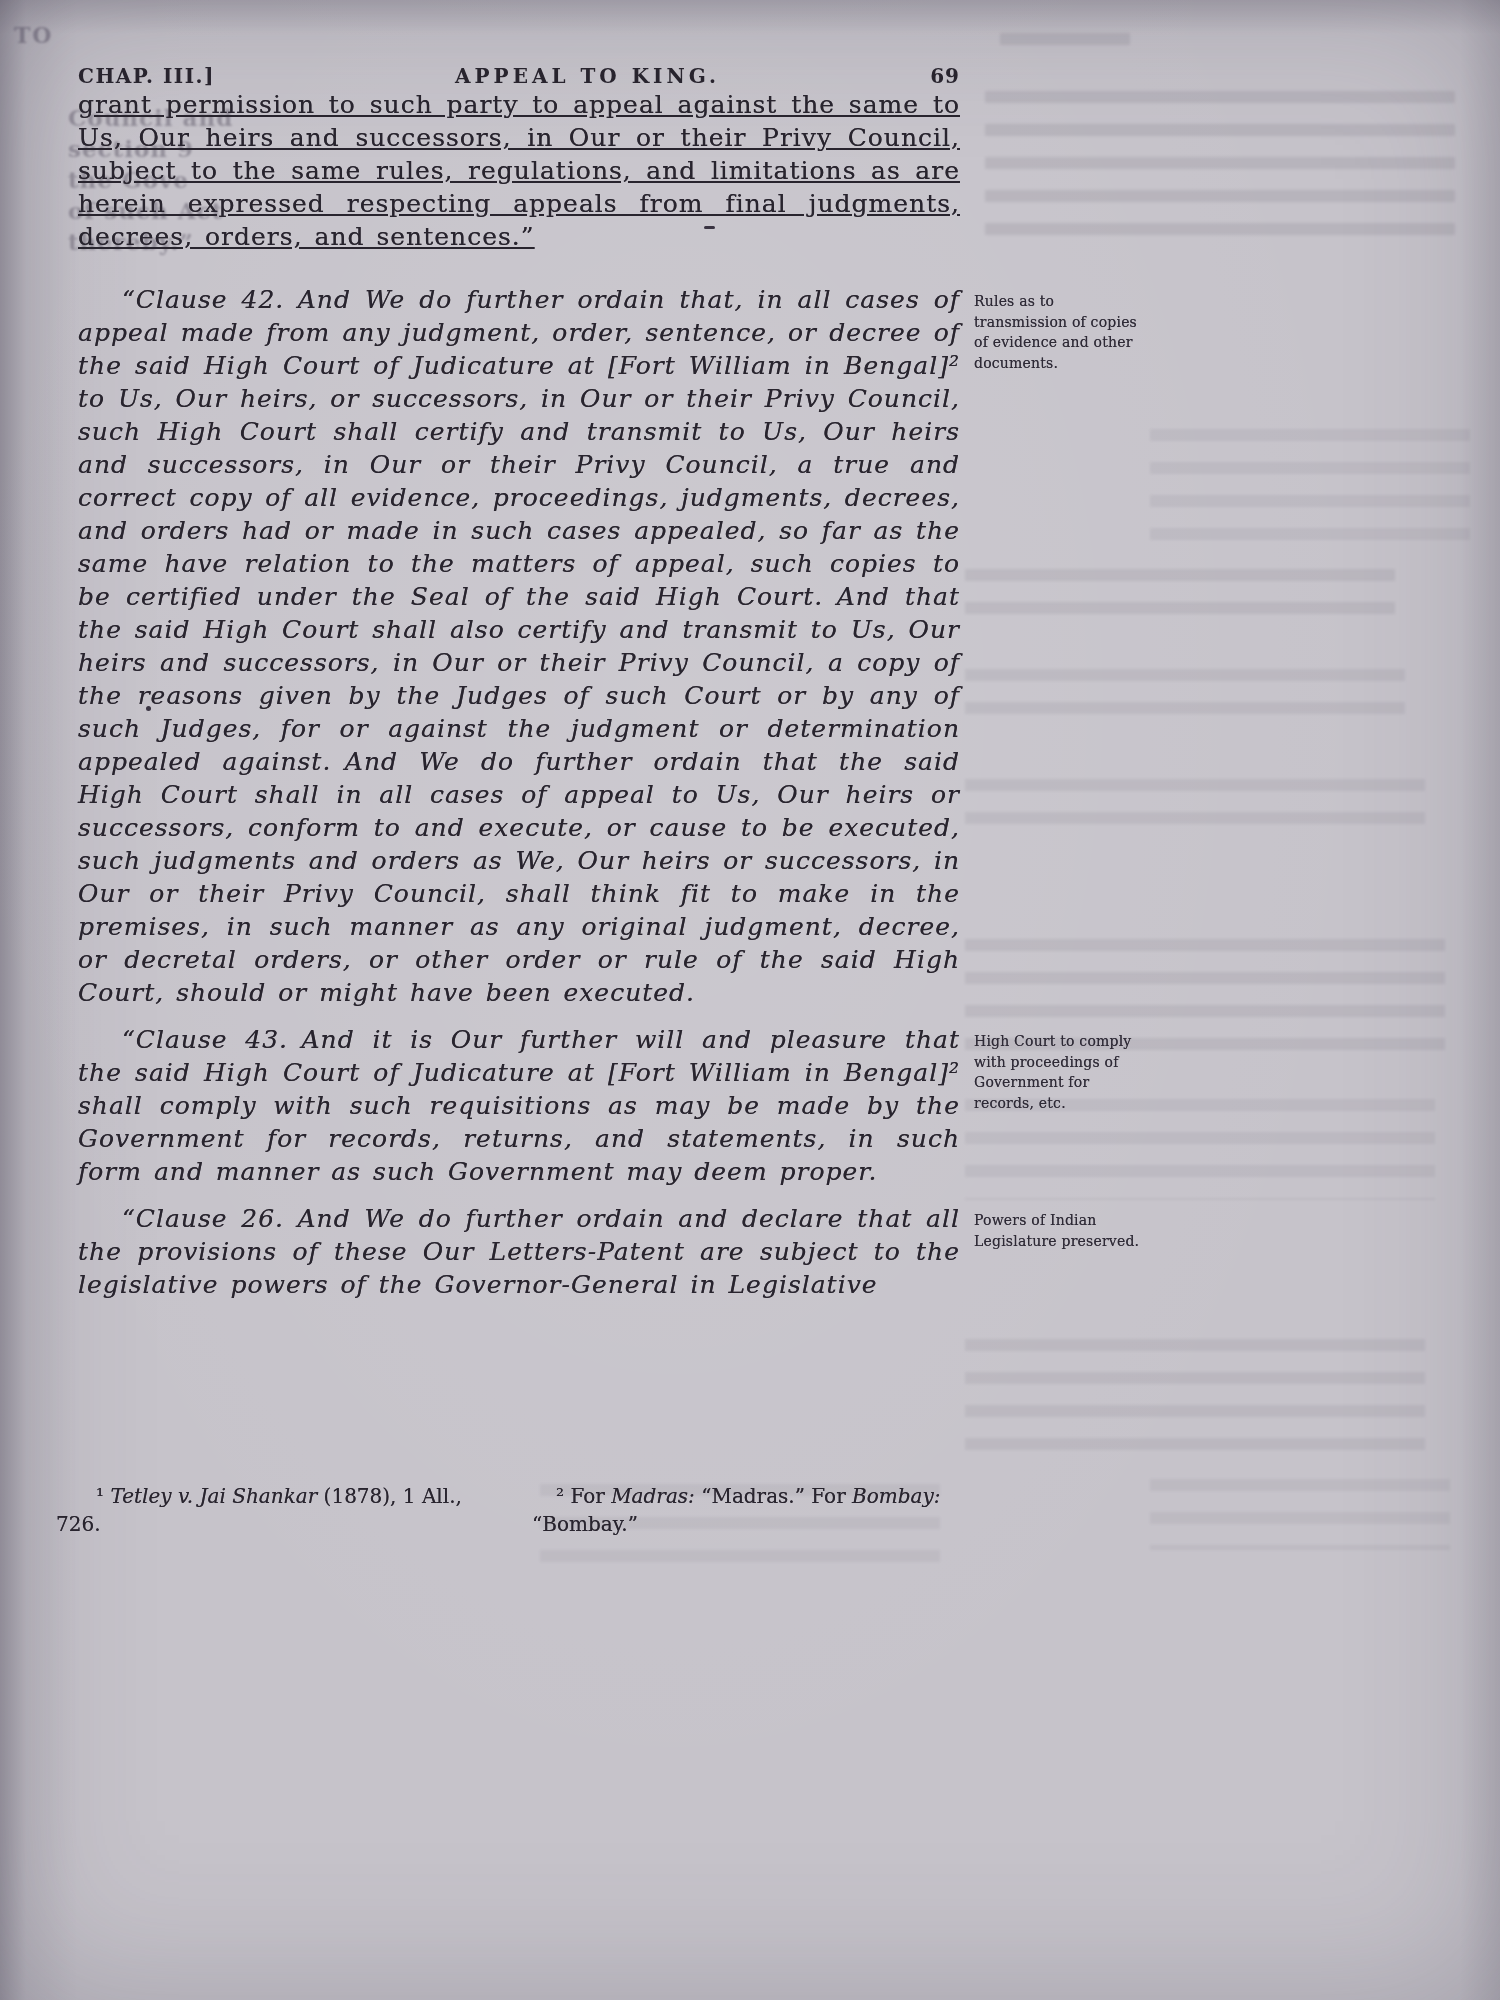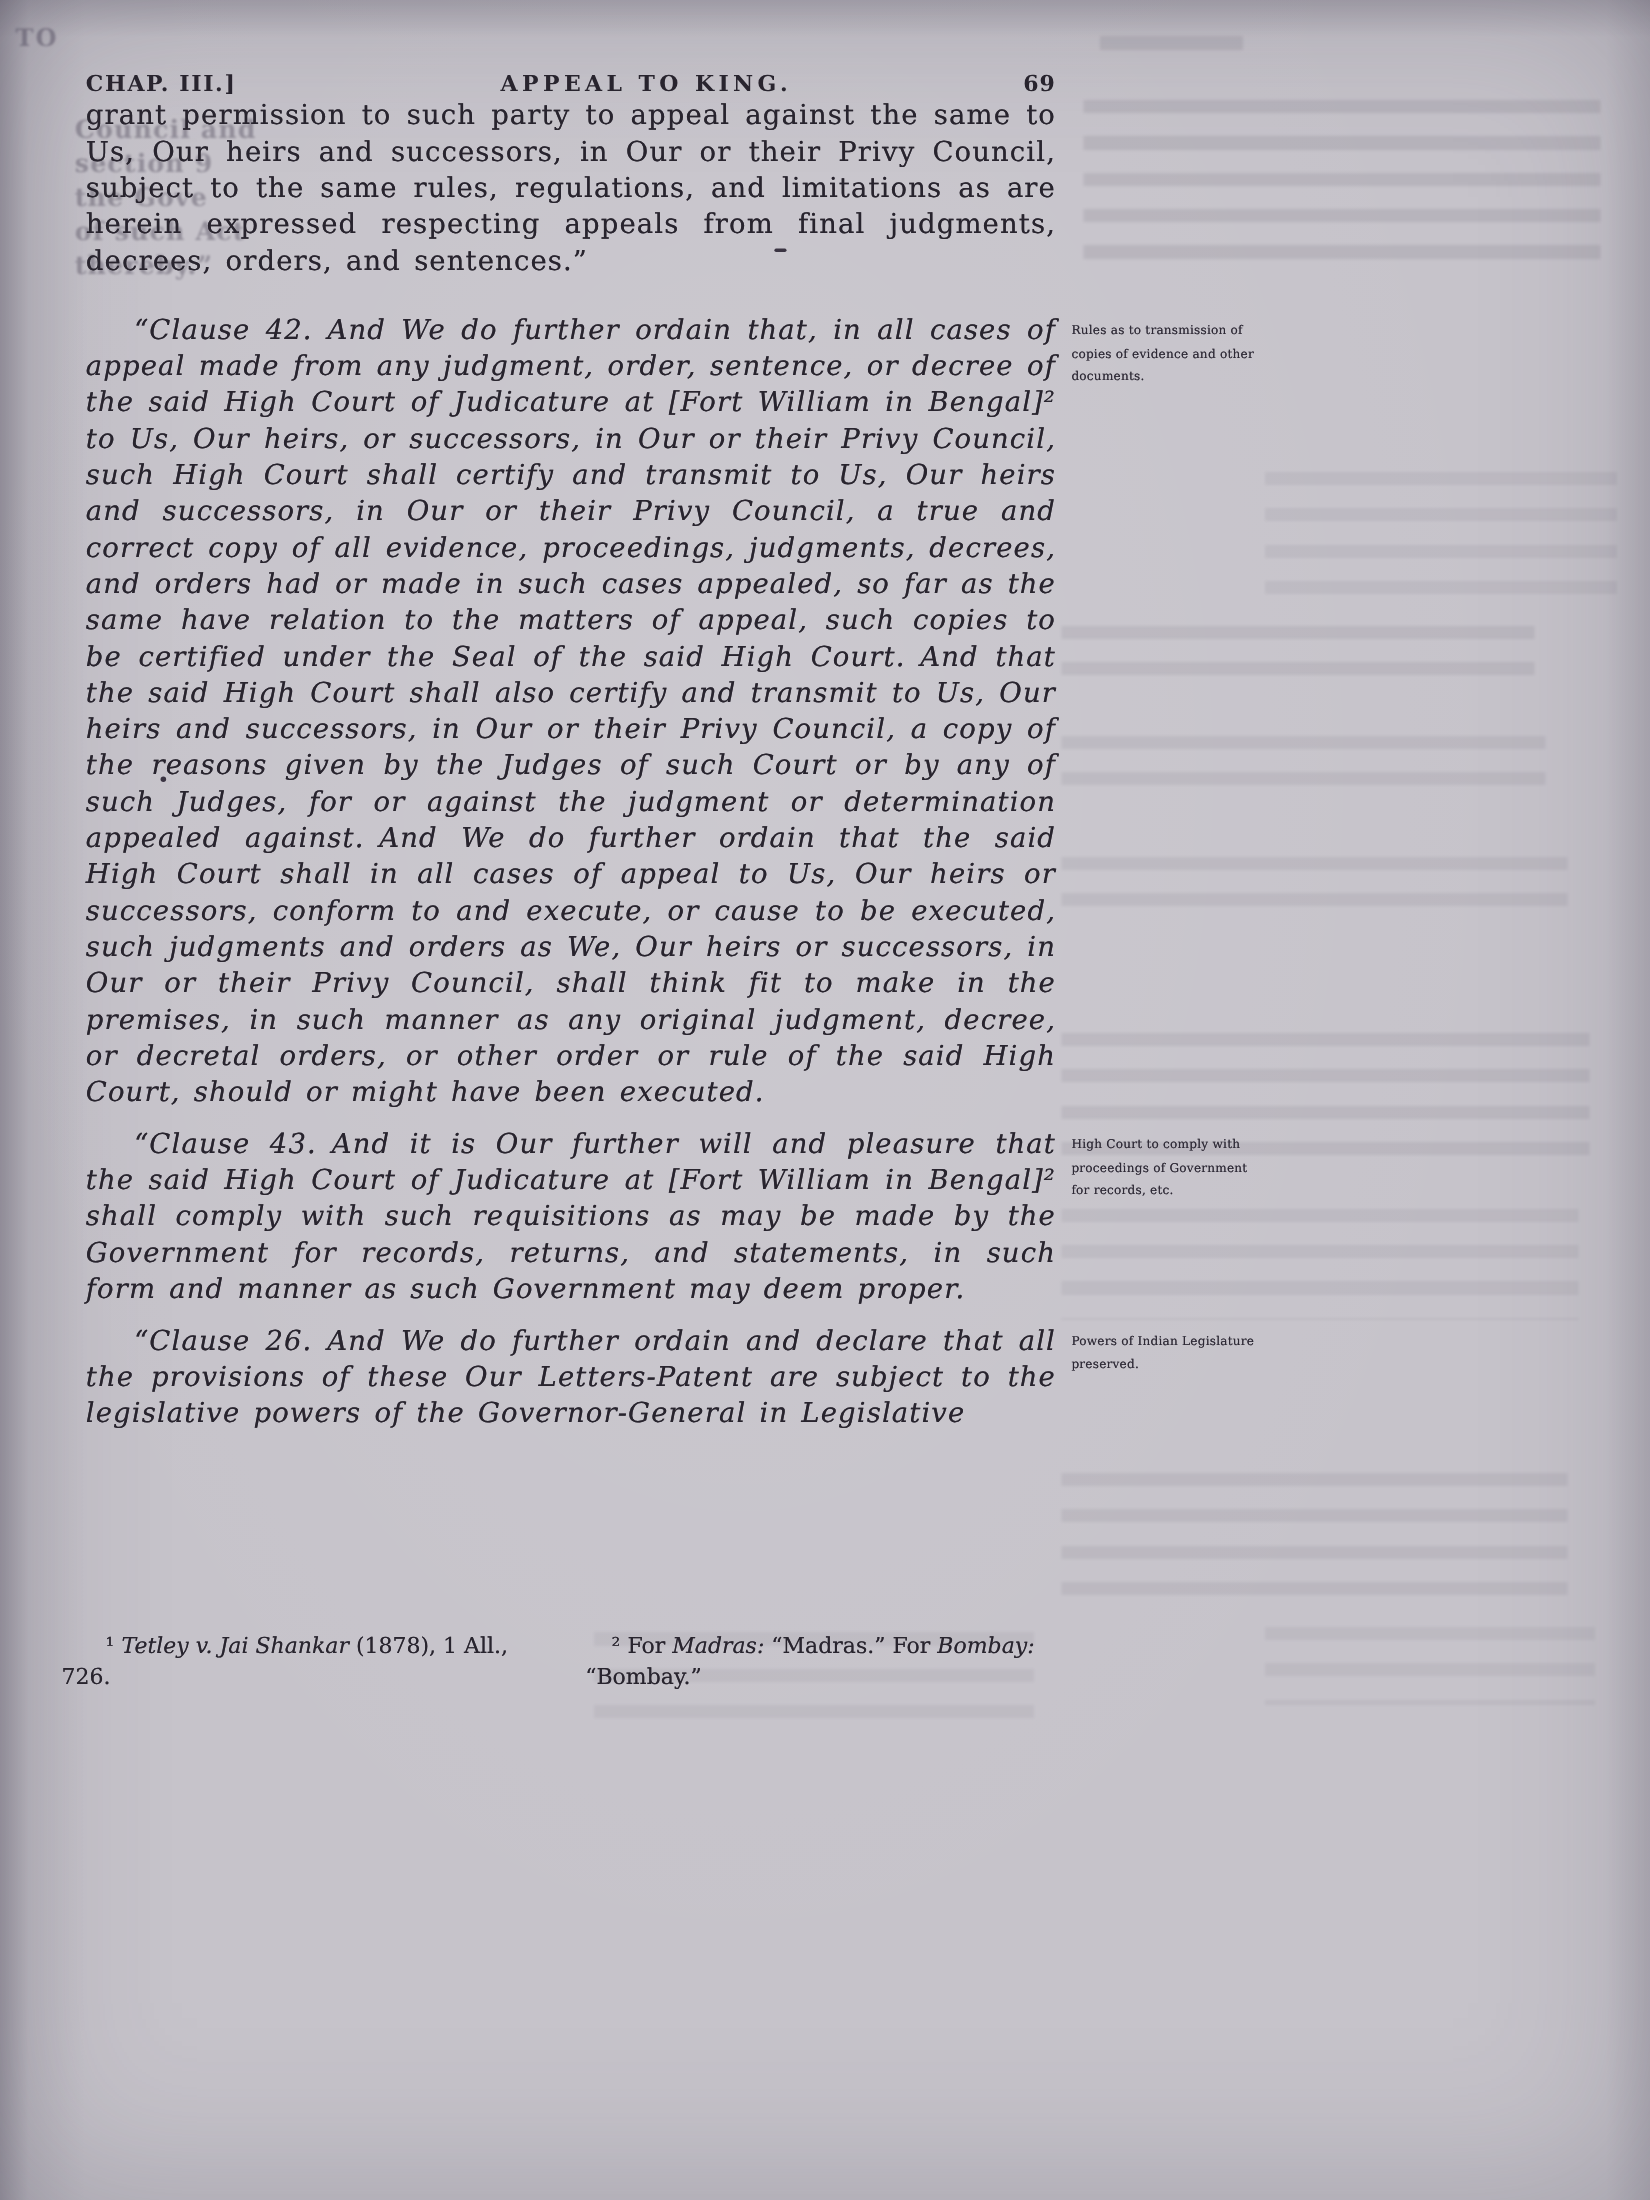--- a/index.html
+++ b/index.html
@@ -29,33 +29,33 @@
   .rtitle { font-size:20px; font-weight:bold; letter-spacing:4px; padding-left:30px;margin-top:24px; }
   .pgnum  { font-size:20px; font-weight:bold; letter-spacing:1px;margin-top:38px; }
 
   
   .content { position:absolute; top:88px; left:78px; width:882px; z-index:2; }
   .body {
     font-size:25px; line-height:33px; margin:0;
     text-align:justify; letter-spacing:1px; word-spacing:3px;
     text-shadow:0 0 0.6px rgba(40,36,46,0.75);
   }
-  .opening   { margin-bottom:30px; }
+  .opening   { margin-bottom:30px;text-decoration:underline; }
   .small-note {
     font-size:22px; line-height:29px; margin:0 4px 36px 0;
     text-align:justify; text-indent:42px; letter-spacing:0.8px; word-spacing:2px;
     text-shadow:0 0 0.5px rgba(40,36,46,0.7);
   }
   .clause-wrap { position:relative; margin-bottom:14px; }
   .clause { text-indent:44px;font-style:italic; }
 
   
   .margin-note {
     position:absolute; top:8px; left:896px; width:170px;
-    font-size:11px; line-height:20.5px; text-align:left;
+    font-size:14px; line-height:20.5px; text-align:left;
     letter-spacing:0.2px; color:#2e2a36;
     text-shadow:0 0 0.5px rgba(46,42,54,0.7);
   }
 
   
   .footnotes { position:absolute; top:1482px; left:56px; width:912px; display:flex; z-index:2; }
   .fn { font-size:20px; line-height:28px; margin:0; text-shadow:0 0 0.5px rgba(40,36,46,0.7); }
   .fn-left  { width:440px; text-indent:40px; }
   .fn-right { width:430px; margin-left:36px; text-indent:24px; }
 

